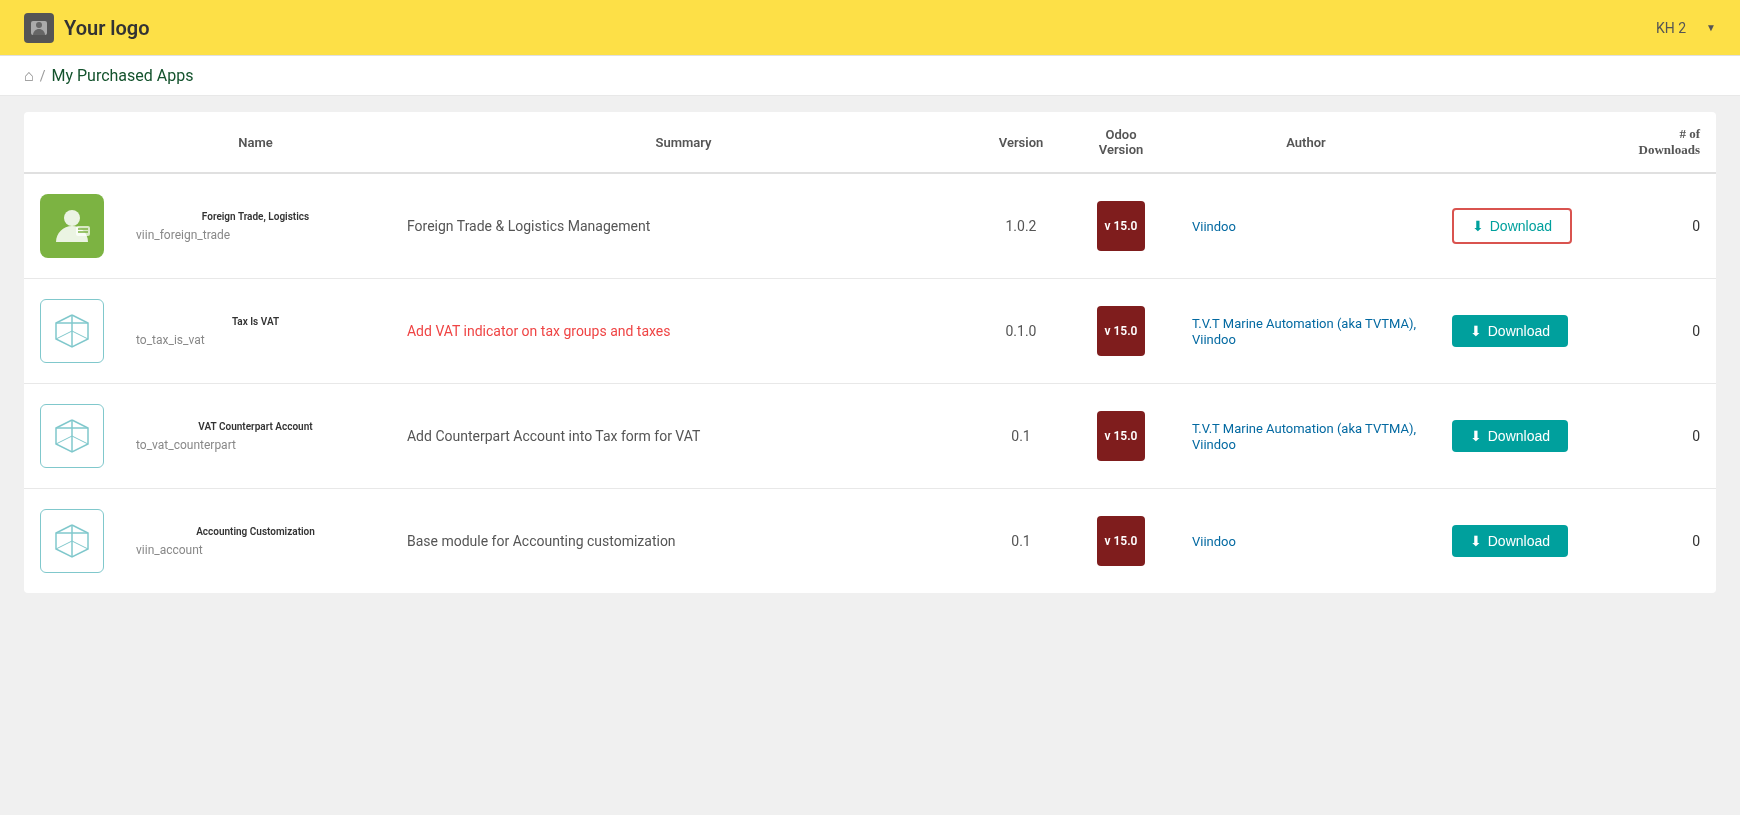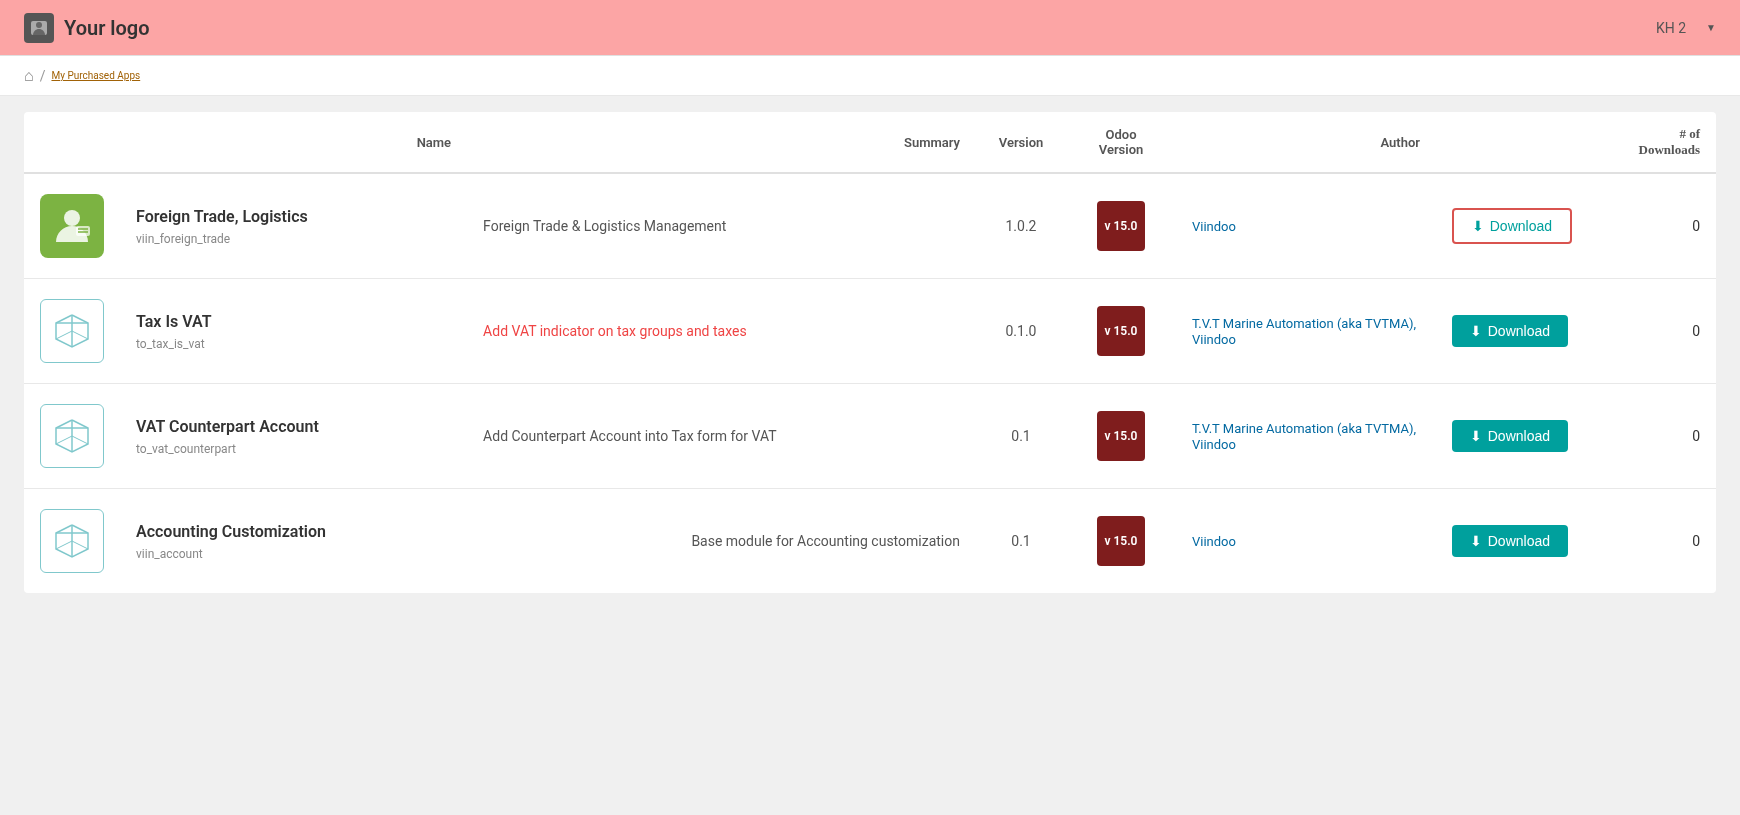--- a/index.html
+++ b/index.html
@@ -5,21 +5,21 @@
     * { box-sizing: border-box; margin: 0; padding: 0; }
     body {
       font-family: -apple-system, BlinkMacSystemFont, 'Segoe UI', Roboto, sans-serif;
       background: #f0f0f0;
       color: #333;
       font-size: 14px;
     }
 
     
     .header {
-      background: #fca5a5;
+      background: #fde047;
       height: 56px;
       display: flex;
       align-items: center;
       justify-content: space-between;
       padding: 0 24px;
       border-bottom: 1px solid #e0e0e0;
     }
     .logo-area {
       display: flex;
       align-items: center;
@@ -64,24 +64,23 @@
     .breadcrumb-home {
       color: #888;
       font-size: 16px;
       cursor: pointer;
     }
     .breadcrumb-sep {
       color: #999;
       font-size: 14px;
     }
     .breadcrumb-current {
-      color: #a16207;
-      font-size: 10px;
+      color: #14532d;
+      font-size: 16px;
       cursor: pointer;
-      text-decoration: underline;
     }
 
     
     .main-content {
       padding: 0 24px 24px;
     }
 
     
     .table-container {
       background: #fff;
@@ -93,21 +92,21 @@
       width: 100%;
       border-collapse: collapse;
     }
 
     thead tr {
       border-bottom: 2px solid #e0e0e0;
     }
 
     thead th {
       padding: 14px 16px;
-      text-align: right;
+      text-align: center;
       font-weight: 600;
       color: #555;
       font-size: 13px;
     }
 
     thead th.col-version { text-align: center; width: 90px; }
     thead th.col-odoo { text-align: center; width: 110px; }
     thead th.col-author { width: 260px; }
     thead th.col-download-btn { width: 180px; }
     thead th.col-downloads { text-align: right; width: 100px; font-family: Liberation Serif, serif; }
@@ -143,22 +142,23 @@
       border-radius: 6px;
     }
 
     .app-name-cell {
       display: flex;
       flex-direction: column;
     }
     .app-name {
       font-weight: 600;
       color: #333;
-      font-size: 16px;
+      font-size: 10px;
       line-height: 1.4;
+      text-align: center;
     }
     .app-module {
       color: #888;
       font-size: 12px;
       margin-top: 4px;
     }
 
     .col-version-val {
       text-align: center;
       color: #555;
@@ -365,21 +365,21 @@
           <line x1="40" y1="32" x2="24" y2="24" stroke="#80c8cc" stroke-width="1"></line>
         </svg>
       </div>
             </td>
             <td>
     <div class="app-name-cell">
       <span class="app-name">Accounting Customization</span>
       <span class="app-module">viin_account</span>
     </div>
             </td>
-            <td style="color: rgb(85, 85, 85); text-align: right;">Base module for Accounting customization</td>
+            <td style="color: rgb(85, 85, 85);">Base module for Accounting customization</td>
             <td class="col-version-val">0.1</td>
             <td style="text-align: center;"><span class="odoo-badge">v 15.0</span></td>
             <td><span class="author-text">Viindoo</span></td>
             <td>
     <button class="download-btn">
       <span class="dl-icon">⬇</span>
       <span>Download</span>
     </button></td>
             <td class="downloads-count">0</td>
           </tr>

